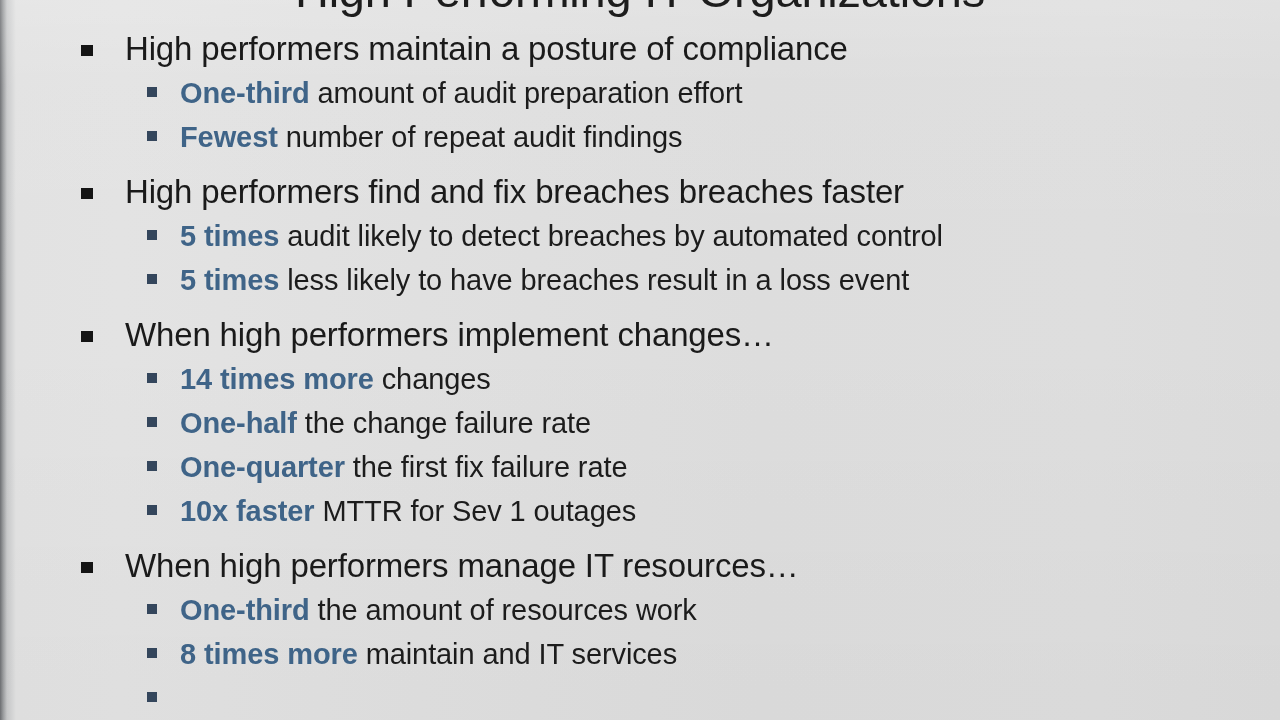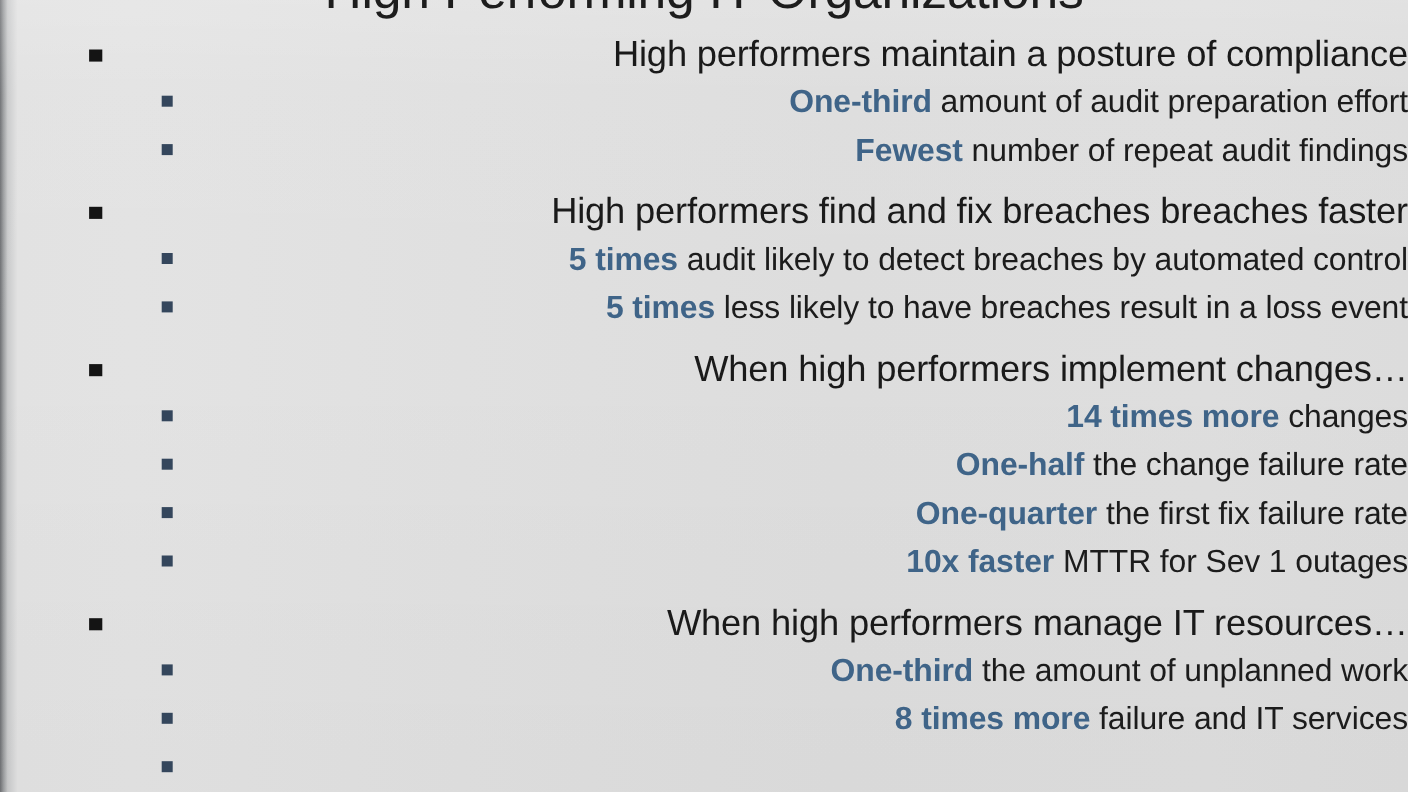--- a/index.html
+++ b/index.html
@@ -67,21 +67,20 @@
     white-space: nowrap;
   }
 
   
   .body-list {
     position: absolute;
     left: 0;
     top: 26px;
     width: 1280px;
     z-index: 2;
-    text-align: right;
   }
 
   .lvl1 {
     position: relative;
     padding-left: 125px;
     min-height: 45px;
     margin-top: 10px;
   }
   .lvl1:first-child { margin-top: 0; }
 
@@ -190,25 +189,25 @@
           <div class="l2-text"><span class="em">10x faster</span><span> MTTR for Sev 1 outages</span></div>
         </div>
       </div>
       <div class="lvl1">
         <span class="marker1"></span>
         <div class="l1-text">When high performers manage IT resources…</div>
       </div>
       <div class="sublist">
         <div class="lvl2">
           <span class="marker2"></span>
-          <div class="l2-text"><span class="em">One-third</span><span> the amount of unplanned work</span></div>
-        </div>
-        <div class="lvl2">
-          <span class="marker2"></span>
-          <div class="l2-text"><span class="em">8 times more</span><span> failure and IT services</span></div>
+          <div class="l2-text"><span class="em">One-third</span><span> the amount of resources work</span></div>
+        </div>
+        <div class="lvl2">
+          <span class="marker2"></span>
+          <div class="l2-text"><span class="em">8 times more</span><span> maintain and IT services</span></div>
         </div>
         <div class="lvl2">
           <span class="marker2"></span>
         </div>
       </div>
     </div>
 
 </div>
 
 </body></html>

